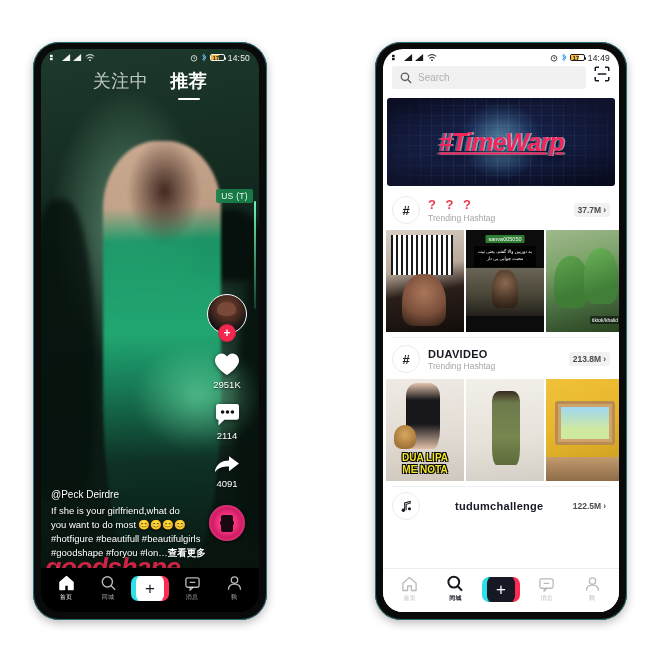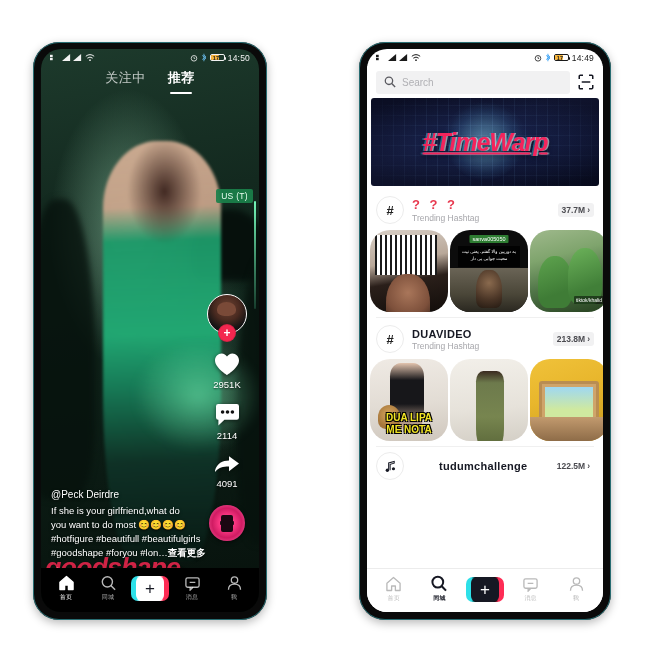--- a/index.html
+++ b/index.html
@@ -28,21 +28,21 @@
     
     content: "";
     position: absolute;
     left: 0; top: 0; right: 0; bottom: 0;
     border-radius: 26px;
     border: 1.5px solid #2e7f85;
     pointer-events: none;
     opacity: .85;
   }
   .phone-1 { left: 33px; top: 42px; width: 234px; height: 578px; }
-  .phone-2 { left: 359px; top: 42px; width: 252px; height: 578px; }
+  .phone-2 { left: 375px; top: 42px; width: 252px; height: 578px; }
 
   .screen {
     position: relative;
     width: 100%; height: 100%;
     border-radius: 20px;
     overflow: hidden;
   }
   .screen-dark { background: #000; }
   .screen-light { background: #fff; }
 
@@ -117,21 +117,21 @@
   }
 
   
   .feed-tabs {
     position: absolute; top: 20px; left: 0; right: 0;
     display: flex; justify-content: center; align-items: flex-start;
     gap: 22px; z-index: 30;
     color: #ffffff;
   }
   .feed-tab {
-    font-size: 13px; color: rgba(255,255,255,0.72);
+    font-size: 18px; color: rgba(255,255,255,0.72);
     padding-bottom: 4px; position: relative;
     letter-spacing: .5px;
   }
   .feed-tab.active { color: #ffffff; font-weight: bold; }
   .feed-tab.active::after {
     content: ""; position: absolute; left: 50%; transform: translateX(-50%);
     bottom: -3px; width: 22px; height: 2.5px; background: #fff; border-radius: 2px;
   }
 
   
@@ -259,21 +259,21 @@
   }
   .core-white { background: #fff; }
   .core-dark  { background: #161823; }
   .plus-glyph { position: relative; z-index: 3; font-size: 17px; line-height: 1; font-weight: 500; }
   .glyph-dark  { color: #161823; }
   .glyph-light { color: #ffffff; }
 
   
   .search-bar {
     position: absolute; left: 0; right: 0; top: 17px; height: 32px;
-    display: flex; align-items: center; gap: 8px;
+    display: flex; align-items: flex-start; gap: 8px;
     padding: 0 9px; box-sizing: border-box; background: #fff; z-index: 20;
   }
   .search-field {
     flex: 1; height: 23px; border-radius: 3px; background: #f1f1f2;
     display: flex; align-items: center; gap: 6px; padding: 0 8px;
     box-sizing: border-box;
   }
   .search-ph { font-size: 10px; color: #b0b0b4; }
   .scan-icon { width: 16px; height: 16px; flex: 0 0 auto; }
 
@@ -329,22 +329,22 @@
   .ht-sub { font-size: 8.5px; color: #a6a6ab; margin-top: 1px; }
   .ht-count {
     display: flex; align-items: flex-start; gap: 2px;
     background: #f1f1f2; border-radius: 3px;
     padding: 2px 4px; font-size: 8.5px; color: #4b4b50; font-weight: bold;
     flex: 0 0 auto;
   }
 
   .thumb-row { display: flex; gap: 2px; padding: 0 3px 5px 3px; overflow: hidden; }
   .thumb {
-    position: relative; width: 78px; height: 82px; flex: 0 0 auto;
-    overflow: hidden; background: #111; border-radius: 20px;
+    position: relative; width: 78px; height: 102px; flex: 0 0 auto;
+    overflow: hidden; background: #111;
   }
   .thumb-cap {
     position: absolute; left: 3px; bottom: 5px; right: 3px;
     font-size: 10px; font-weight: bold; color: #f2e524;
     text-shadow: -1px -1px 0 #000, 1px -1px 0 #000, -1px 1px 0 #000, 1px 1px 0 #000;
     line-height: 12px; text-align: center;
   }
   .thumb-tag {
     position: absolute; left: 50%; transform: translateX(-50%); top: 5px;
     font-size: 5.5px; color: #fff; background: #2e7d32;

